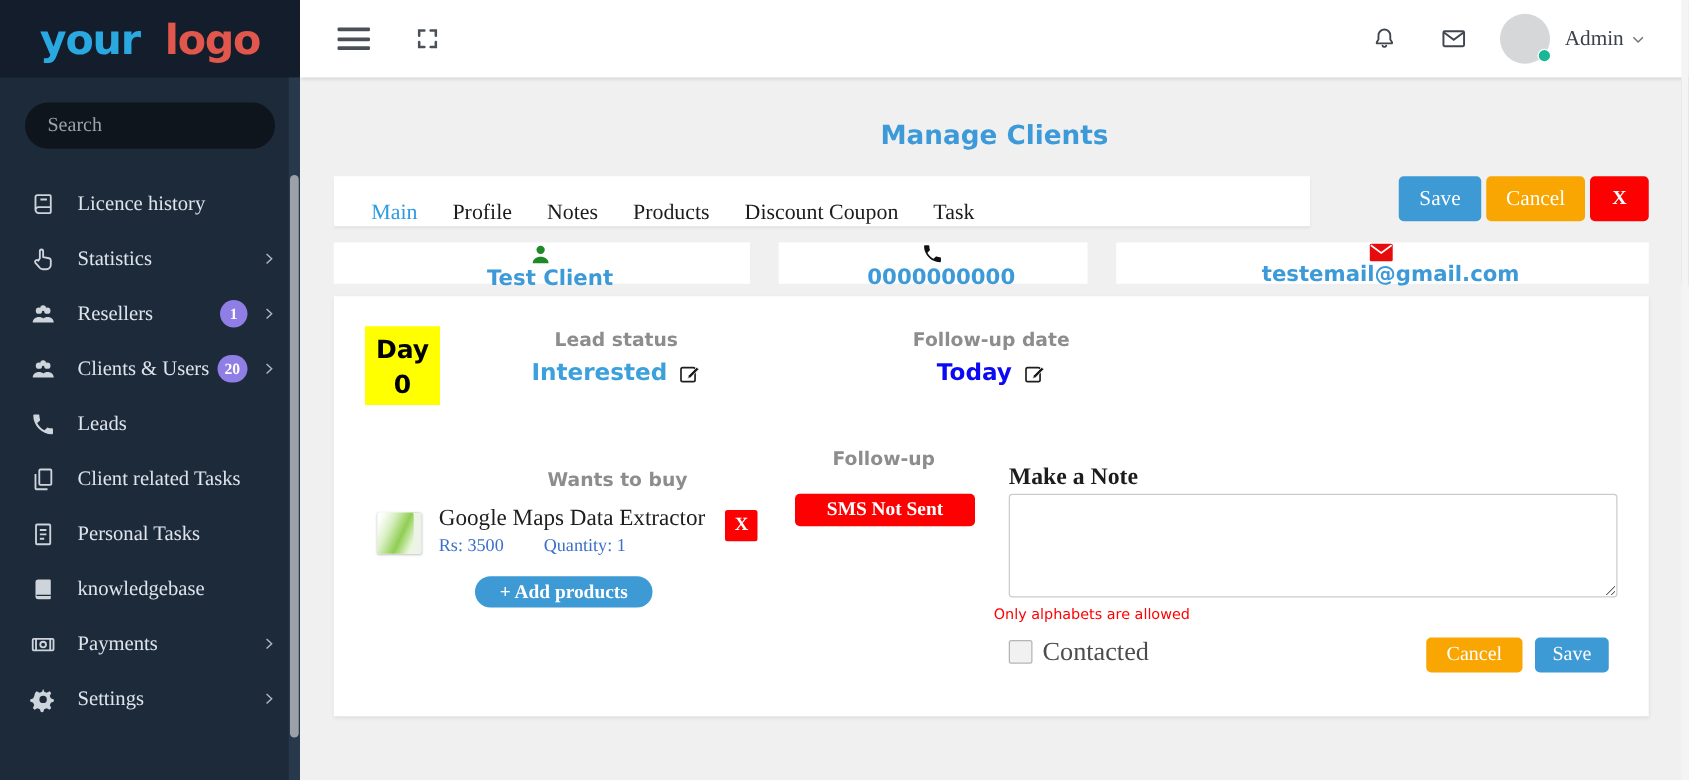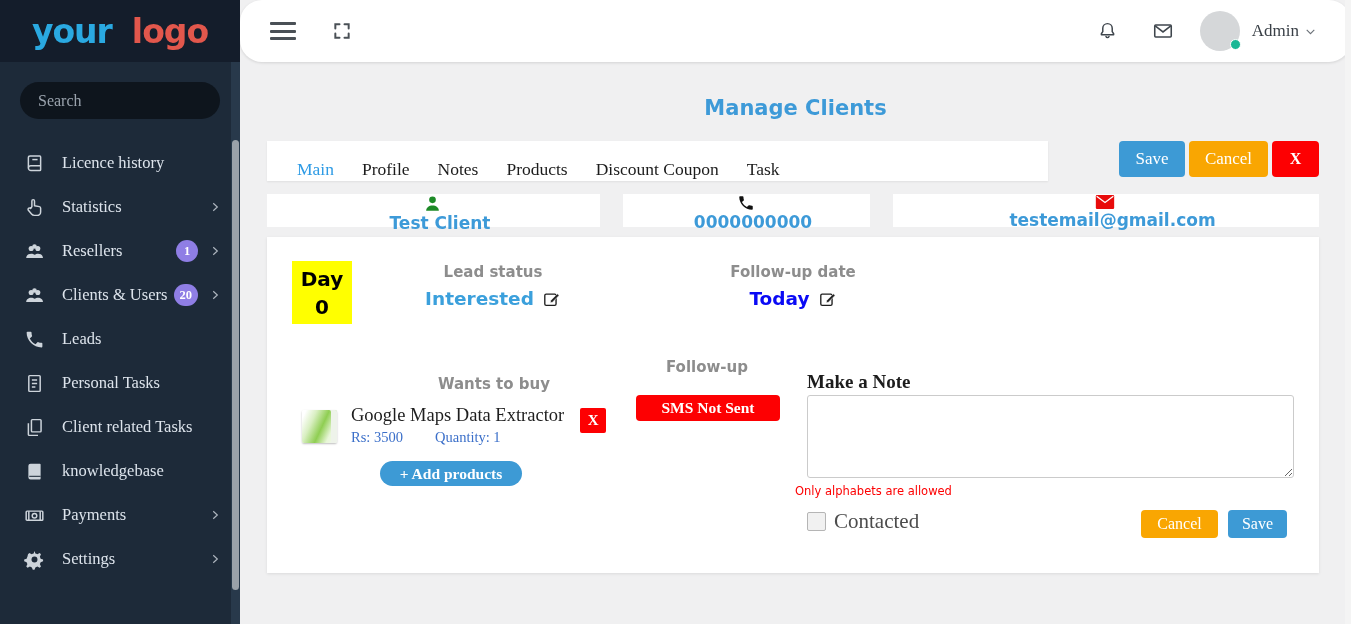--- a/index.html
+++ b/index.html
@@ -24,21 +24,21 @@
   .s-badge { background:#8f7ee5; color:#fff; min-width:22px; height:22px; border-radius:11px;
              font-size:12.5px; font-weight:bold; display:flex; align-items:center; justify-content:center;
              padding:0 6px; margin-right:10px; }
   .s-chev { width:14px; height:14px; color:#aeb6bf; }
   .s-chev svg { width:14px; height:14px; }
   .side-scroll-track { position:absolute; top:62px; right:0; width:9px; bottom:0; background:#28394b; }
   .side-scroll-thumb { position:absolute; top:140px; right:1px; width:7px; height:450px; background:#9aa1a9; border-radius:4px; }
 
   
   .topbar { position:absolute; left:240px; top:0; width:1111px; height:62px; background:#fff;
-            box-shadow:0 1px 3px rgba(0,0,0,.12); z-index:4; display:flex; align-items:center;border-radius:22px; }
+            box-shadow:0 1px 3px rgba(0,0,0,.12); z-index:4; display:flex; align-items:center; }
   .hamburger { margin-left:30px; width:26px; height:18px; display:flex; flex-direction:column; justify-content:space-between; cursor:pointer; }
   .hamburger div { height:3px; background:#4a5056; border-radius:1px; }
   .fullscreen { margin-left:36px; color:#4a5056; cursor:pointer; display:flex; }
   .topbar-right { margin-left:auto; display:flex; align-items:center; margin-right:34px; }
   .tb-icon { color:#3f464d; margin-left:34px; cursor:pointer; display:flex; }
   .avatar-wrap { position:relative; margin-left:26px; cursor:pointer; }
   .avatar { width:40px; height:40px; border-radius:50%; background:#d5d7d9; }
   .status-dot { position:absolute; right:-1px; bottom:1px; width:11px; height:11px; border-radius:50%; background:#19b795; border:1.5px solid #fff; }
   .admin-label { font-size:17px; color:#3a4047; margin-left:12px; cursor:pointer; display:flex; align-items:center; }
   .admin-label svg { margin-left:5px; color:#6a7077; }
@@ -180,34 +180,34 @@
         <span class="icn">
           <svg viewBox="0 0 24 24" fill="currentColor">
             <path d="M6.6 10.8c1.5 2.9 3.8 5.2 6.6 6.6l2.2-2.2c.3-.3.7-.4 1-.2 1.1.4 2.4.6 3.6.6.6 0 1 .4 1 1V20c0 .6-.4 1-1 1C10.9 21 3 13.1 3 4c0-.6.4-1 1-1h3.6c.6 0 1 .4 1 1 0 1.3.2 2.5.6 3.6.1.3 0 .7-.2 1z"></path>
           </svg>
         </span>
         <span class="lbl">Leads</span>
       </div>
       <div class="s-item">
         <span class="icn">
           <svg viewBox="0 0 24 24" fill="none" stroke="currentColor" stroke-width="1.7">
+            <rect x="8.5" y="3" width="11" height="14" rx="1"></rect>
+            <path d="M5 7v13a1 1 0 0 0 1 1h10"></path>
+          </svg>
+        </span>
+        <span class="lbl">Client related Tasks</span>
+      </div>
+      <div class="s-item">
+        <span class="icn">
+          <svg viewBox="0 0 24 24" fill="none" stroke="currentColor" stroke-width="1.7">
             <rect x="5.5" y="3" width="13" height="18" rx="1"></rect>
             <path d="M9 8h6M9 12h6M9 16h4"></path>
           </svg>
         </span>
         <span class="lbl">Personal Tasks</span>
-      </div>
-      <div class="s-item">
-        <span class="icn">
-          <svg viewBox="0 0 24 24" fill="none" stroke="currentColor" stroke-width="1.7">
-            <rect x="8.5" y="3" width="11" height="14" rx="1"></rect>
-            <path d="M5 7v13a1 1 0 0 0 1 1h10"></path>
-          </svg>
-        </span>
-        <span class="lbl">Client related Tasks</span>
       </div>
       <div class="s-item">
         <span class="icn">
           <svg viewBox="0 0 24 24" fill="currentColor">
             <path d="M7.5 3H18a1 1 0 0 1 1 1v16a1 1 0 0 1-1 1H7.5A2.5 2.5 0 0 1 5 18.5v-13A2.5 2.5 0 0 1 7.5 3z"></path>
             <path d="M6 17.5h13" stroke="#1d2a39" stroke-width="1.2"></path>
           </svg>
         </span>
         <span class="lbl">knowledgebase</span>
       </div>

